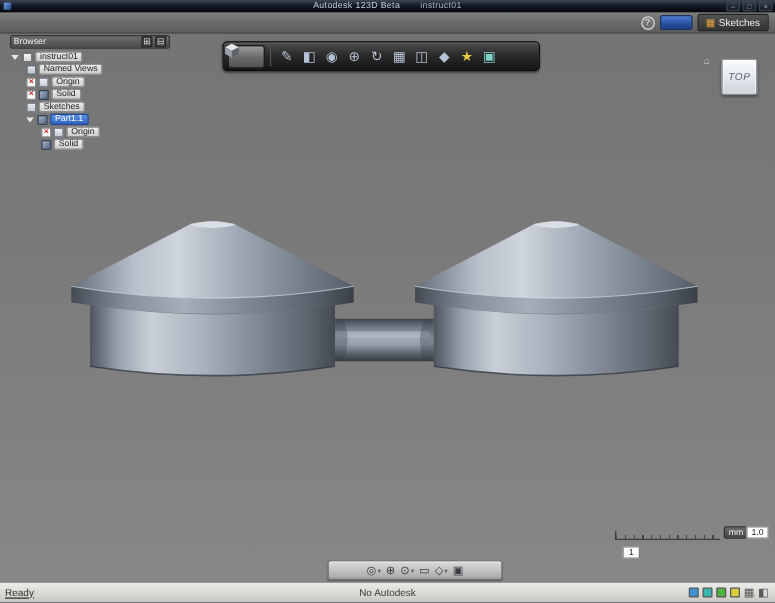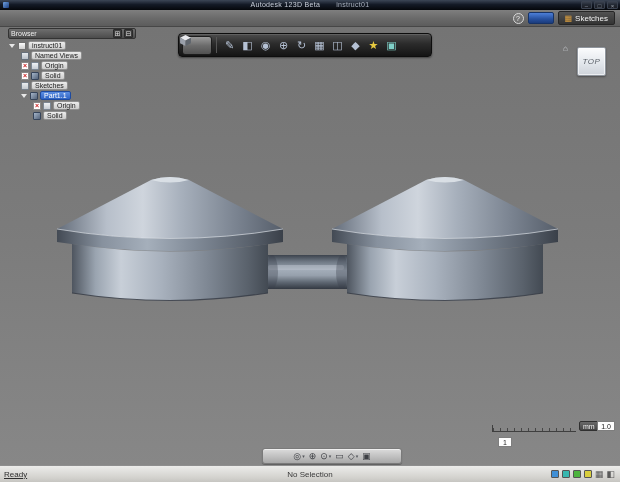--- a/index.html
+++ b/index.html
@@ -320,21 +320,21 @@
 
   <div class="scalew">
     <div class="ruler"></div>
     <span class="unit">mm</span>
     <span class="sval">1.0</span>
     <span class="gval">1</span>
   </div>
 
   <div class="statusbar">
     <span class="sb-left">Ready</span>
-    <span class="sb-center">No Selection</span>
+    <span class="sb-center">No Autodesk</span>
     <span class="sb-right">
       <span class="led led1"></span>
       <span class="led led2"></span>
       <span class="led led3"></span>
       <span class="led led4"></span>
       <span class="sb-ico">▦</span>
       <span class="sb-ico">◧</span>
     </span>
   </div>
 

